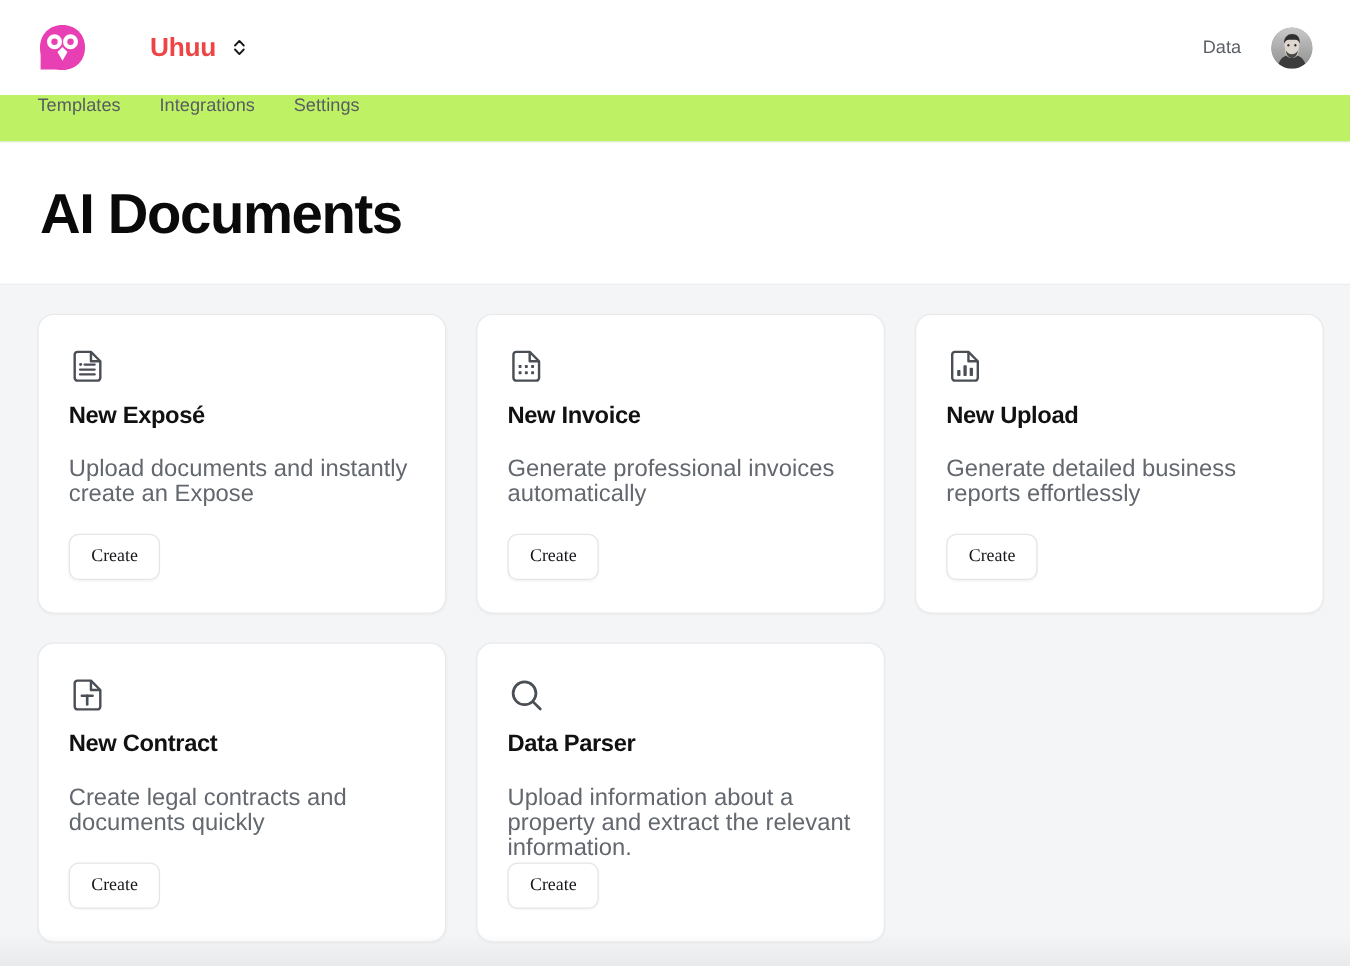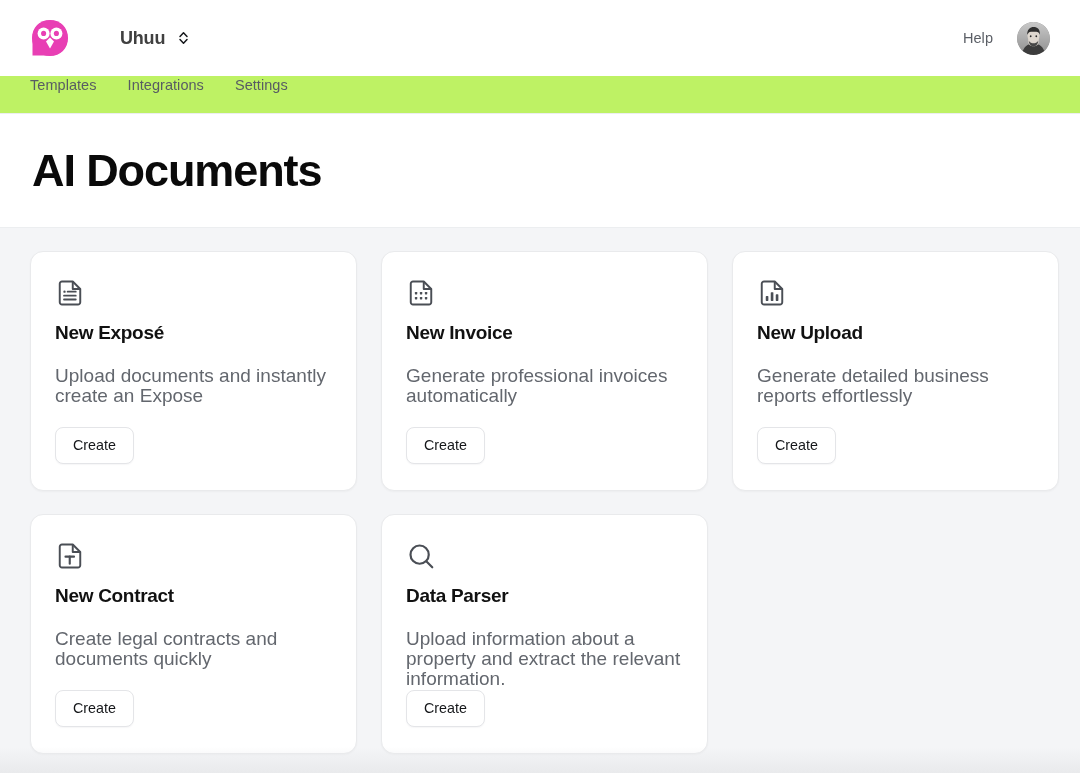--- a/index.html
+++ b/index.html
@@ -51,24 +51,24 @@
 
   .workspace {
     display: flex;
     align-items: center;
     gap: 12px;
     margin-left: 50px;
     cursor: pointer;
   }
 
   .workspace-name {
-    font-size: 18px;
+    font-size: 21px;
     font-weight: 700;
     letter-spacing: -0.2px;
-    color: #404040;
+    color: #ef4444;
     line-height: 1;
   }
 
   .chevrons {
     width: 13px;
     height: 20px;
     display: block;
     flex: 0 0 13px;
   }
 
@@ -194,21 +194,21 @@
     color: #63676e;
     max-width: 286px;
     letter-spacing: 0.02px;
   }
 
   .card-action {
     margin-top: auto;
   }
 
   .btn-create {
-    font-family: Liberation Sans, sans-serif;
+    font-family: Liberation Serif, serif;
     font-size: 14.3px;
     font-weight: 400;
     color: #15171a;
     background: #ffffff;
     border: 1px solid #e4e5e8;
     border-radius: 8px;
     padding: 9px 17px 10px 17px;
     cursor: pointer;
     line-height: 1.15;
     box-shadow: 0 1px 1.5px rgba(16,24,40,0.04);
@@ -249,21 +249,21 @@
         <span class="chevrons">
           <svg viewBox="0 0 13 20" fill="none" xmlns="http://www.w3.org/2000/svg" aria-hidden="true">
             <path d="M3 8.4 L6.5 4.7 L10 8.4" stroke="#16181b" stroke-width="1.5" stroke-linecap="round" stroke-linejoin="round"></path>
             <path d="M3 11.6 L6.5 15.3 L10 11.6" stroke="#16181b" stroke-width="1.5" stroke-linecap="round" stroke-linejoin="round"></path>
           </svg>
         </span>
       </div>
     </div>
 
     <div class="topbar-right">
-      <a class="help-link">Help</a>
+      <a class="help-link">Data</a>
       <span class="avatar">
         <svg viewBox="0 0 40 40" xmlns="http://www.w3.org/2000/svg" aria-hidden="true">
           <defs>
             <clipPath id="avclip">
                 <circle cx="20" cy="20" r="20"></circle>
               </clipPath>
             <linearGradient id="avbg" x1="0" y1="0" x2="0" y2="1">
               <stop offset="0%" stop-color="#c9c9c9"></stop>
               <stop offset="100%" stop-color="#8f8f8f"></stop>
             </linearGradient>

